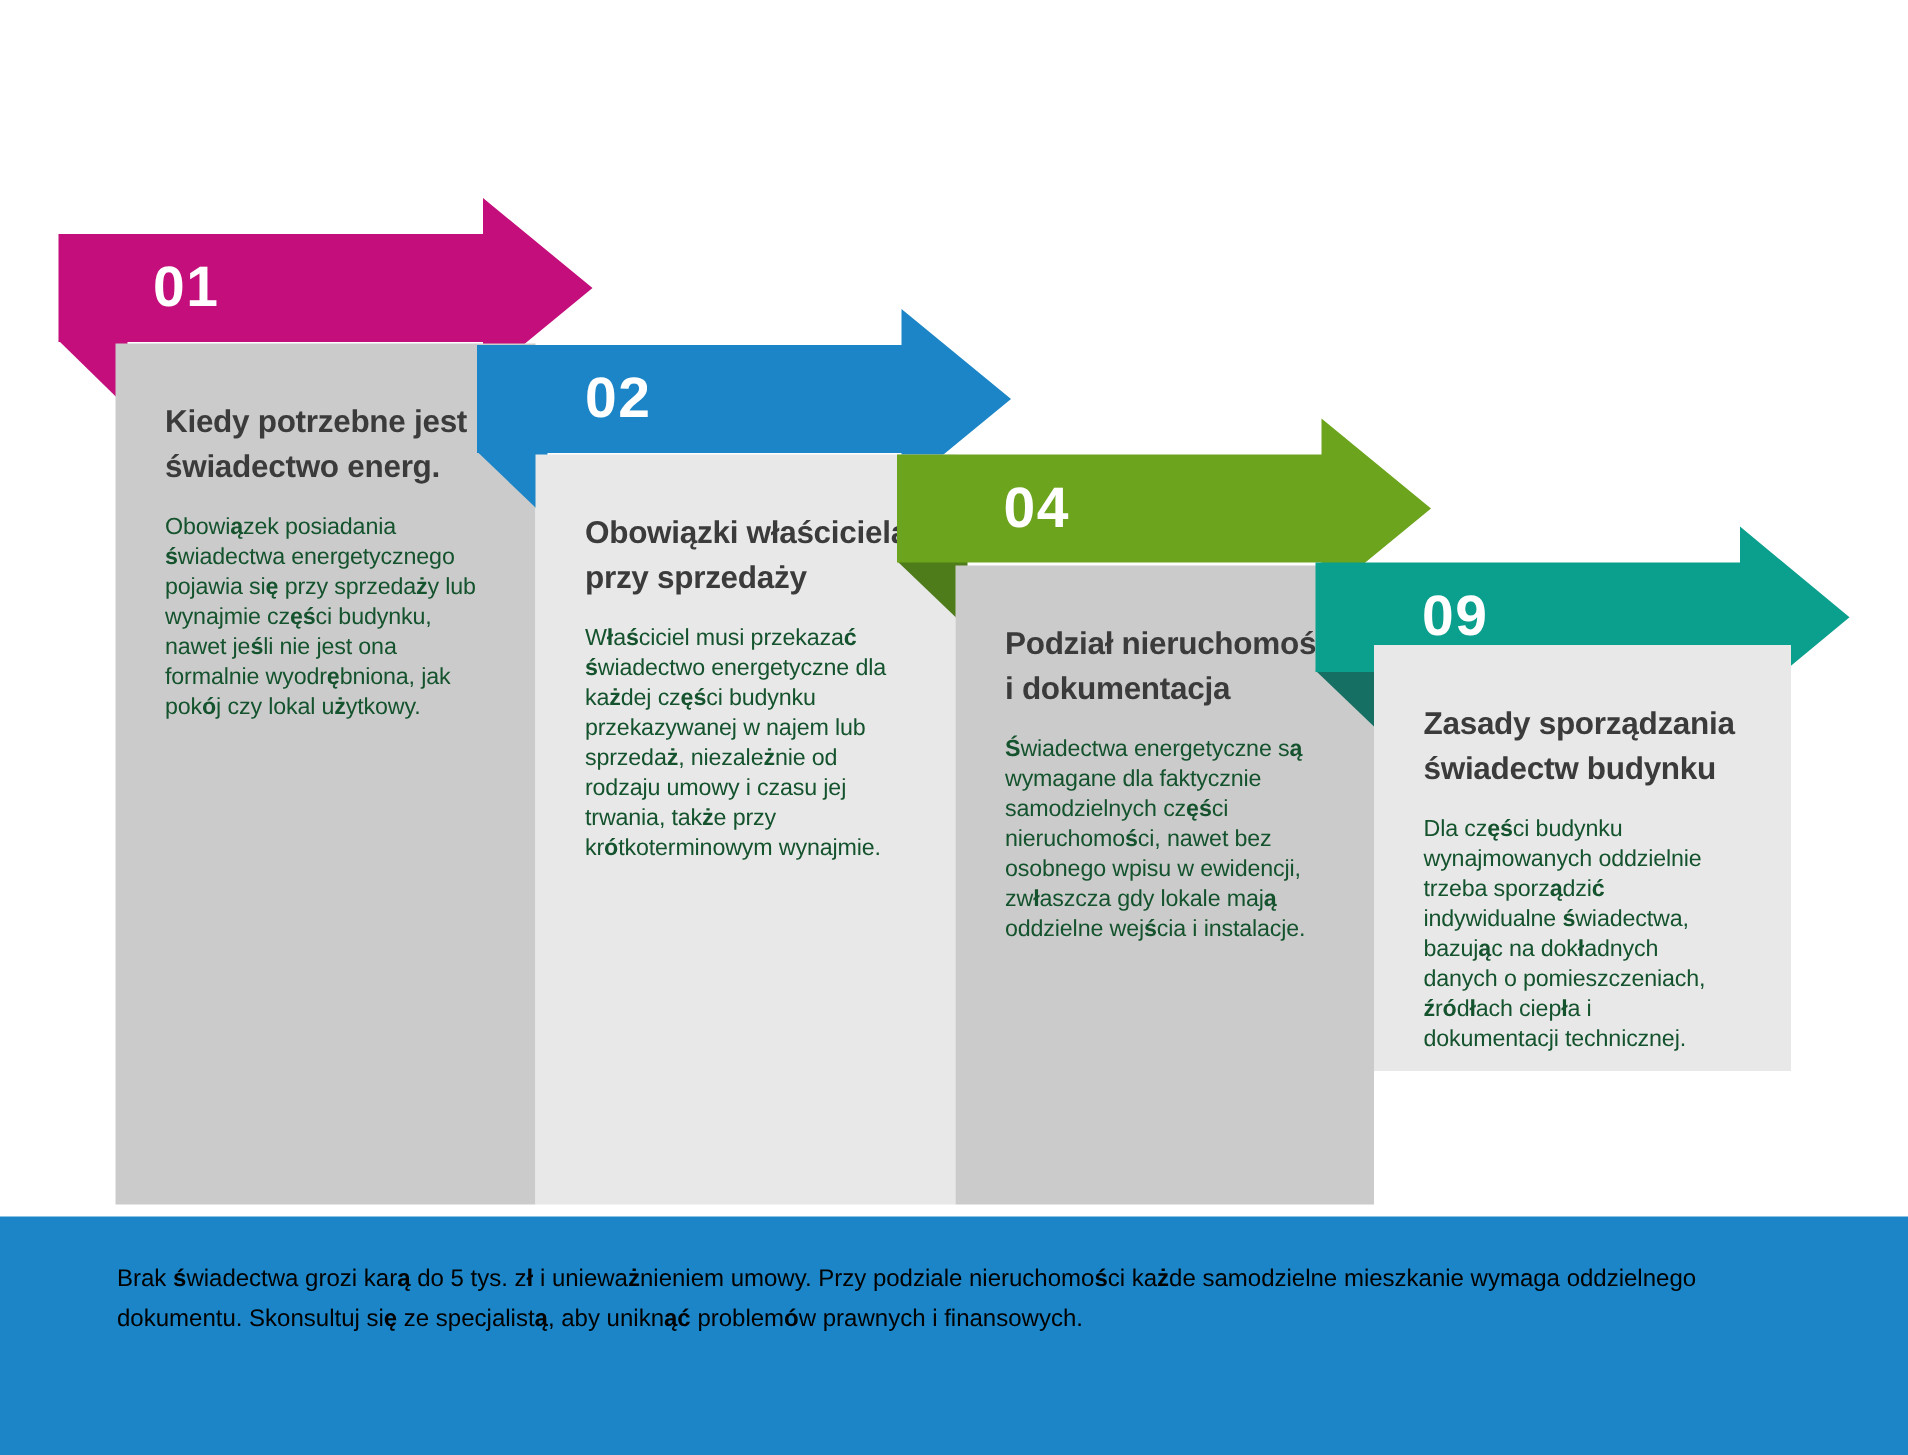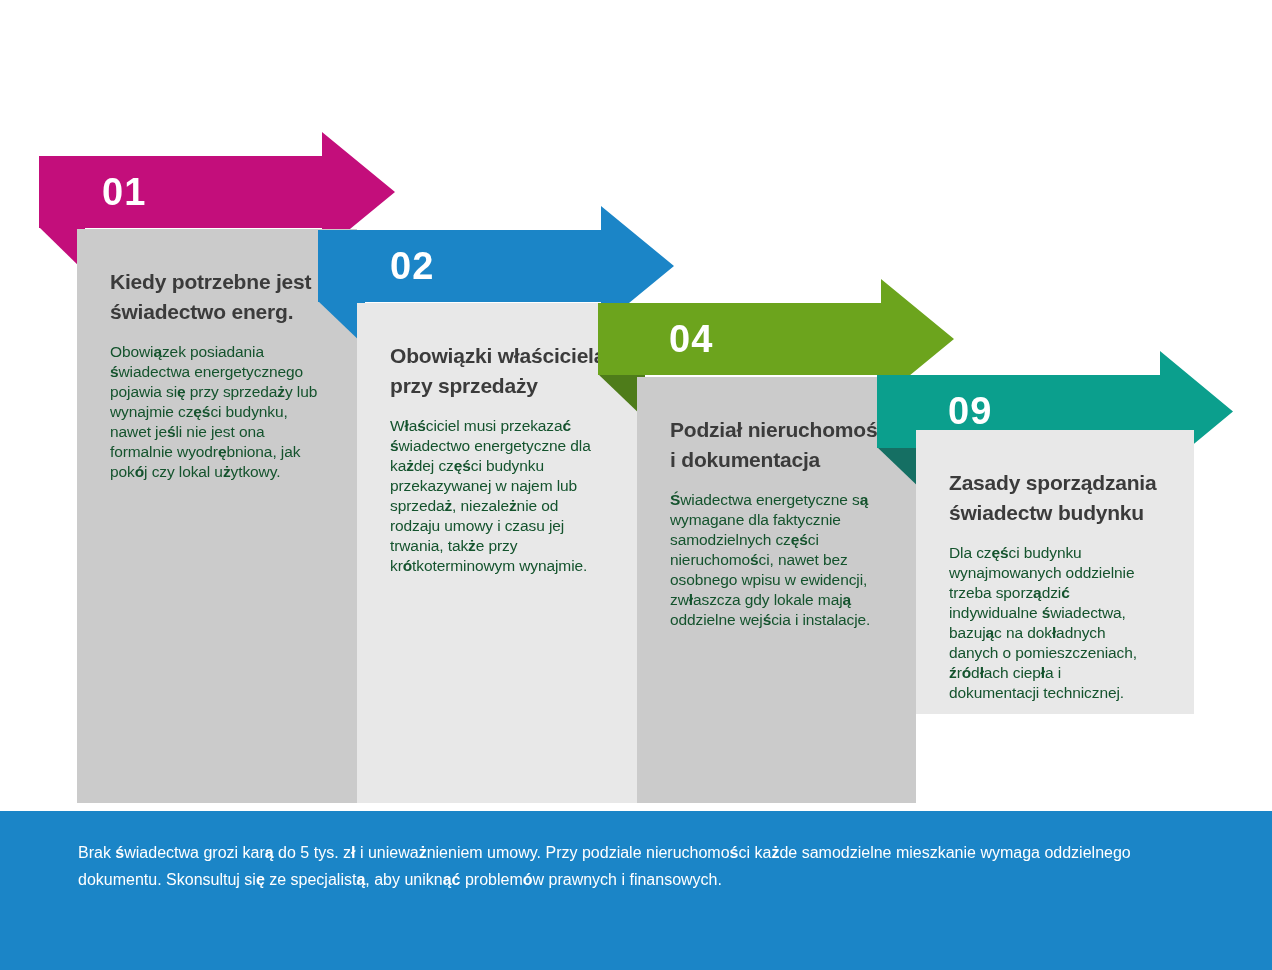--- a/index.html
+++ b/index.html
@@ -4,21 +4,21 @@
 <style>
   html,body{margin:0;padding:0;background:#ffffff;}
   body{font-family:"Liberation Sans", sans-serif;}
   .stage{position:relative;width:1272px;height:970px;background:#ffffff;overflow:hidden;}
 
   
   .banner{position:absolute;left:0;right:0;background:#1b85c7;}
   .banner.top{top:0;height:122px;display:flex;align-items:center;justify-content:center;}
   .banner.bottom{top:811px;height:159px;}
   .title{color:#ffffff;font-size:27px;font-weight:400;letter-spacing:.2px;padding-top:16px;white-space:nowrap;}
-  .footer-text{position:absolute;left:78px;top:28px;width:1115px;color:#ffffff;
+  .footer-text{position:absolute;left:78px;top:28px;width:1115px;color:#000000;
                font-size:16px;line-height:27px;white-space:pre-line;}
 
   
   svg.layer{position:absolute;left:0;top:0;width:1272px;height:970px;pointer-events:none;}
 
   
   .card{position:absolute;box-sizing:border-box;padding:38px 8px 0 33px;}
   .card-1{left:77px; top:229px;width:280px;height:574px;}
   .card-2{left:357px;top:303px;width:280px;height:500px;}
   .card-3{left:637px;top:377px;width:279px;height:426px;}

